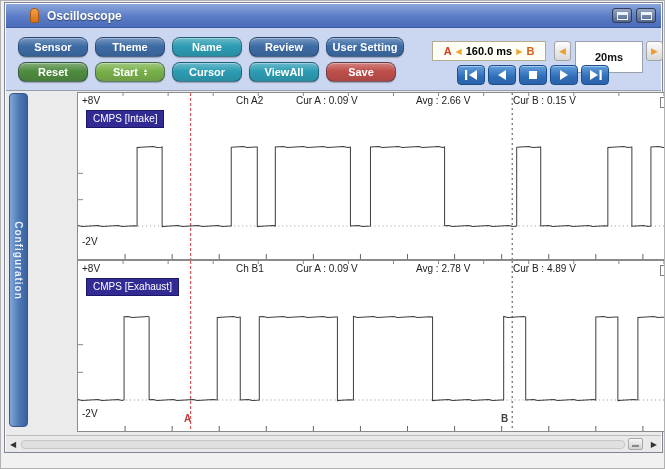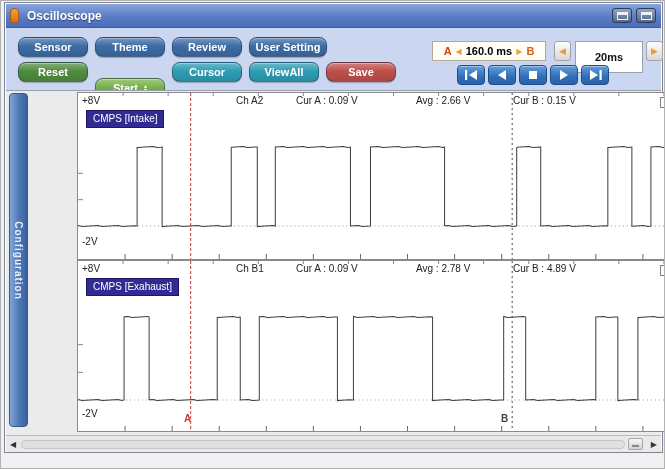--- a/index.html
+++ b/index.html
@@ -4,21 +4,21 @@
 <style>
   html,body{margin:0;padding:0;background:#ffffff;}
   *{box-sizing:border-box;}
   .screen{position:relative;width:665px;height:469px;background:#f1f1f1;border:1px solid #b2b2b2;
           font-family:"Liberation Sans","DejaVu Sans",sans-serif;overflow:hidden;}
   .window{position:absolute;left:3px;top:1px;width:659px;height:451px;background:#fdfdfd;
           border:1px solid #7e8696;}
   
   .titlebar{position:absolute;left:1px;top:1px;right:1px;height:24px;
             background:linear-gradient(#8ba6db,#5a7cc6 55%,#4a6cba);
-            display:flex;align-items:center;padding-left:4px;gap:8px;border-bottom:1px solid #3a59a0;}
+            display:flex;align-items:center;padding-left:24px;gap:8px;border-bottom:1px solid #3a59a0;}
   .app-icon{width:9px;height:15px;background:linear-gradient(#f6a044,#d96f14);
             border:1px solid #a85a10;border-radius:4px 4px 2px 2px;}
   .title{color:#fff;font-weight:bold;font-size:12px;text-shadow:0 1px 1px rgba(0,0,0,.45);}
   .win-controls{margin-left:auto;margin-right:5px;display:flex;gap:4px;}
   .win-btn{width:20px;height:15px;border-radius:3px;border:1px solid #2e3c58;padding:0;
            background:linear-gradient(#93a5c2,#54668a);display:flex;align-items:center;justify-content:center;cursor:pointer;}
   .win-glyph{display:block;width:11px;height:8px;border:1px solid #eef2fa;border-top-width:3px;background:transparent;}
   
   .toolbar{position:absolute;left:1px;top:25px;right:1px;height:62px;background:#cbd6f0;}
   .btn-grid{position:absolute;left:12px;top:9px;display:flex;flex-direction:column;gap:5px;}
@@ -99,26 +99,27 @@
             <span class="win-glyph"></span>
           </button>
       </div>
     </div>
 
     <div class="toolbar">
       <div class="btn-grid">
         <div class="btn-row">
           <button class="tb-btn" style="background-color: rgb(61, 108, 165);">Sensor</button>
           <button class="tb-btn" style="background-color: rgb(61, 108, 165);">Theme</button>
+          <button class="tb-btn" style="background-color: rgb(45, 157, 180);">Name</button>
           <button class="tb-btn" style="background-color: rgb(61, 108, 165);">Review</button>
           <button class="tb-btn wide" style="background-color: rgb(61, 108, 165);">User Setting</button>
         </div>
         <div class="btn-row">
           <button class="tb-btn" style="background-color: rgb(79, 140, 63);">Reset</button>
-          <button class="tb-btn" style="background-color: rgb(121, 176, 74); margin-top: 16px;">
+          <button class="tb-btn" style="background-color: rgb(121, 176, 74);">
             <span>Start</span>
             <span class="spin">
                 <span>▴</span>
                 <span>▾</span>
               </span>
           </button>
           <button class="tb-btn" style="background-color: rgb(45, 157, 180); border-radius: 8px;">Cursor</button>
           <button class="tb-btn" style="background-color: rgb(45, 157, 180); border-radius: 7px;">ViewAll</button>
           <button class="tb-btn" style="background-color: rgb(191, 79, 74);">Save</button>
         </div>

